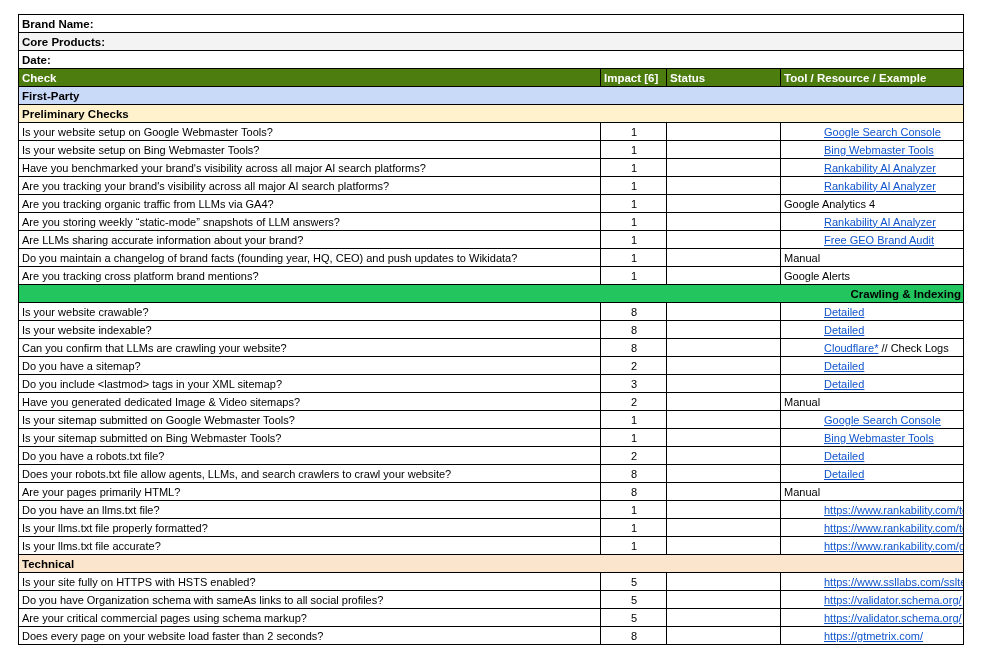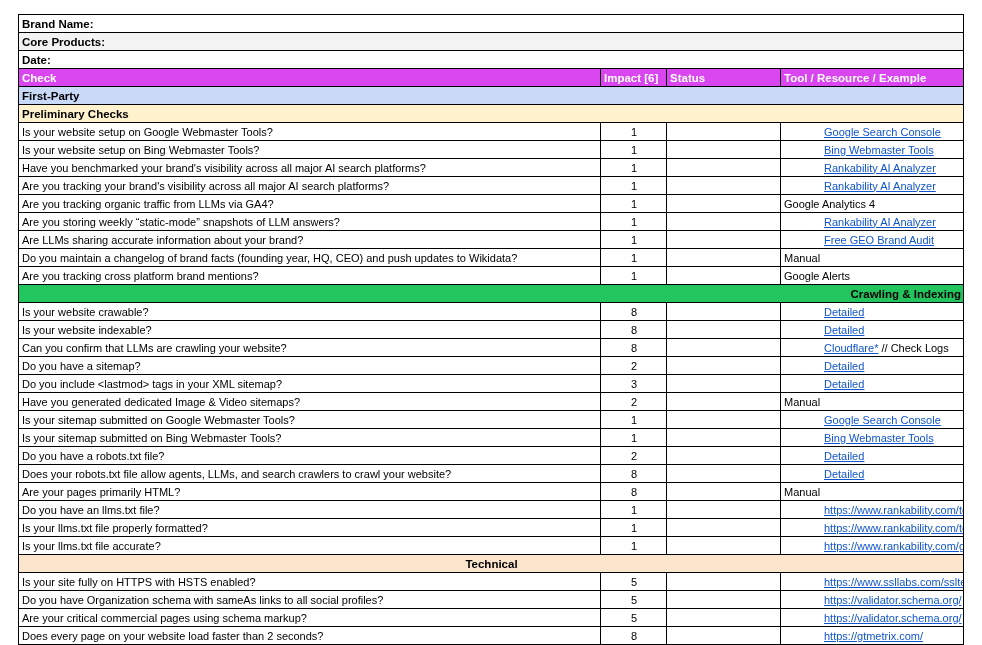--- a/index.html
+++ b/index.html
@@ -33,21 +33,21 @@
     white-space: nowrap;
   }
   tr.meta-row td {
     font-weight: bold;
     font-size: 11.5px;
   }
   tr.meta-row.alt td {
     background: #f3f3f3;
   }
   tr.header-row td {
-    background: #d946ef;
+    background: #4d7c0f;
     color: #ffffff;
     font-weight: bold;
     font-size: 11.5px;
   }
   tr.header-row td + td {
     border-left: 1px solid #777777;
   }
   tr.section-row td {
     font-weight: bold;
     font-size: 11.5px;
@@ -234,21 +234,21 @@
           <td></td>
           <td><a class="cell-link">https://www.rankability.com/tools/llms-tx</a></td>
         </tr>
         <tr>
           <td>Is your llms.txt file accurate?</td>
           <td class="impact-cell">1</td>
           <td></td>
           <td><a class="cell-link">https://www.rankability.com/guides/llms</a></td>
         </tr>
         <tr class="section-row">
-          <td colspan="4" style="background: rgb(252, 229, 205); text-align: center;">Technical</td>
+          <td colspan="4" style="background: rgb(252, 229, 205);">Technical</td>
         </tr>
         <tr>
           <td>Is your site fully on HTTPS with HSTS enabled?</td>
           <td class="impact-cell">5</td>
           <td></td>
           <td><a class="cell-link">https://www.ssllabs.com/ssltest/</a></td>
         </tr>
         <tr>
           <td>Do you have Organization schema with sameAs links to all social profiles?</td>
           <td class="impact-cell">5</td>

